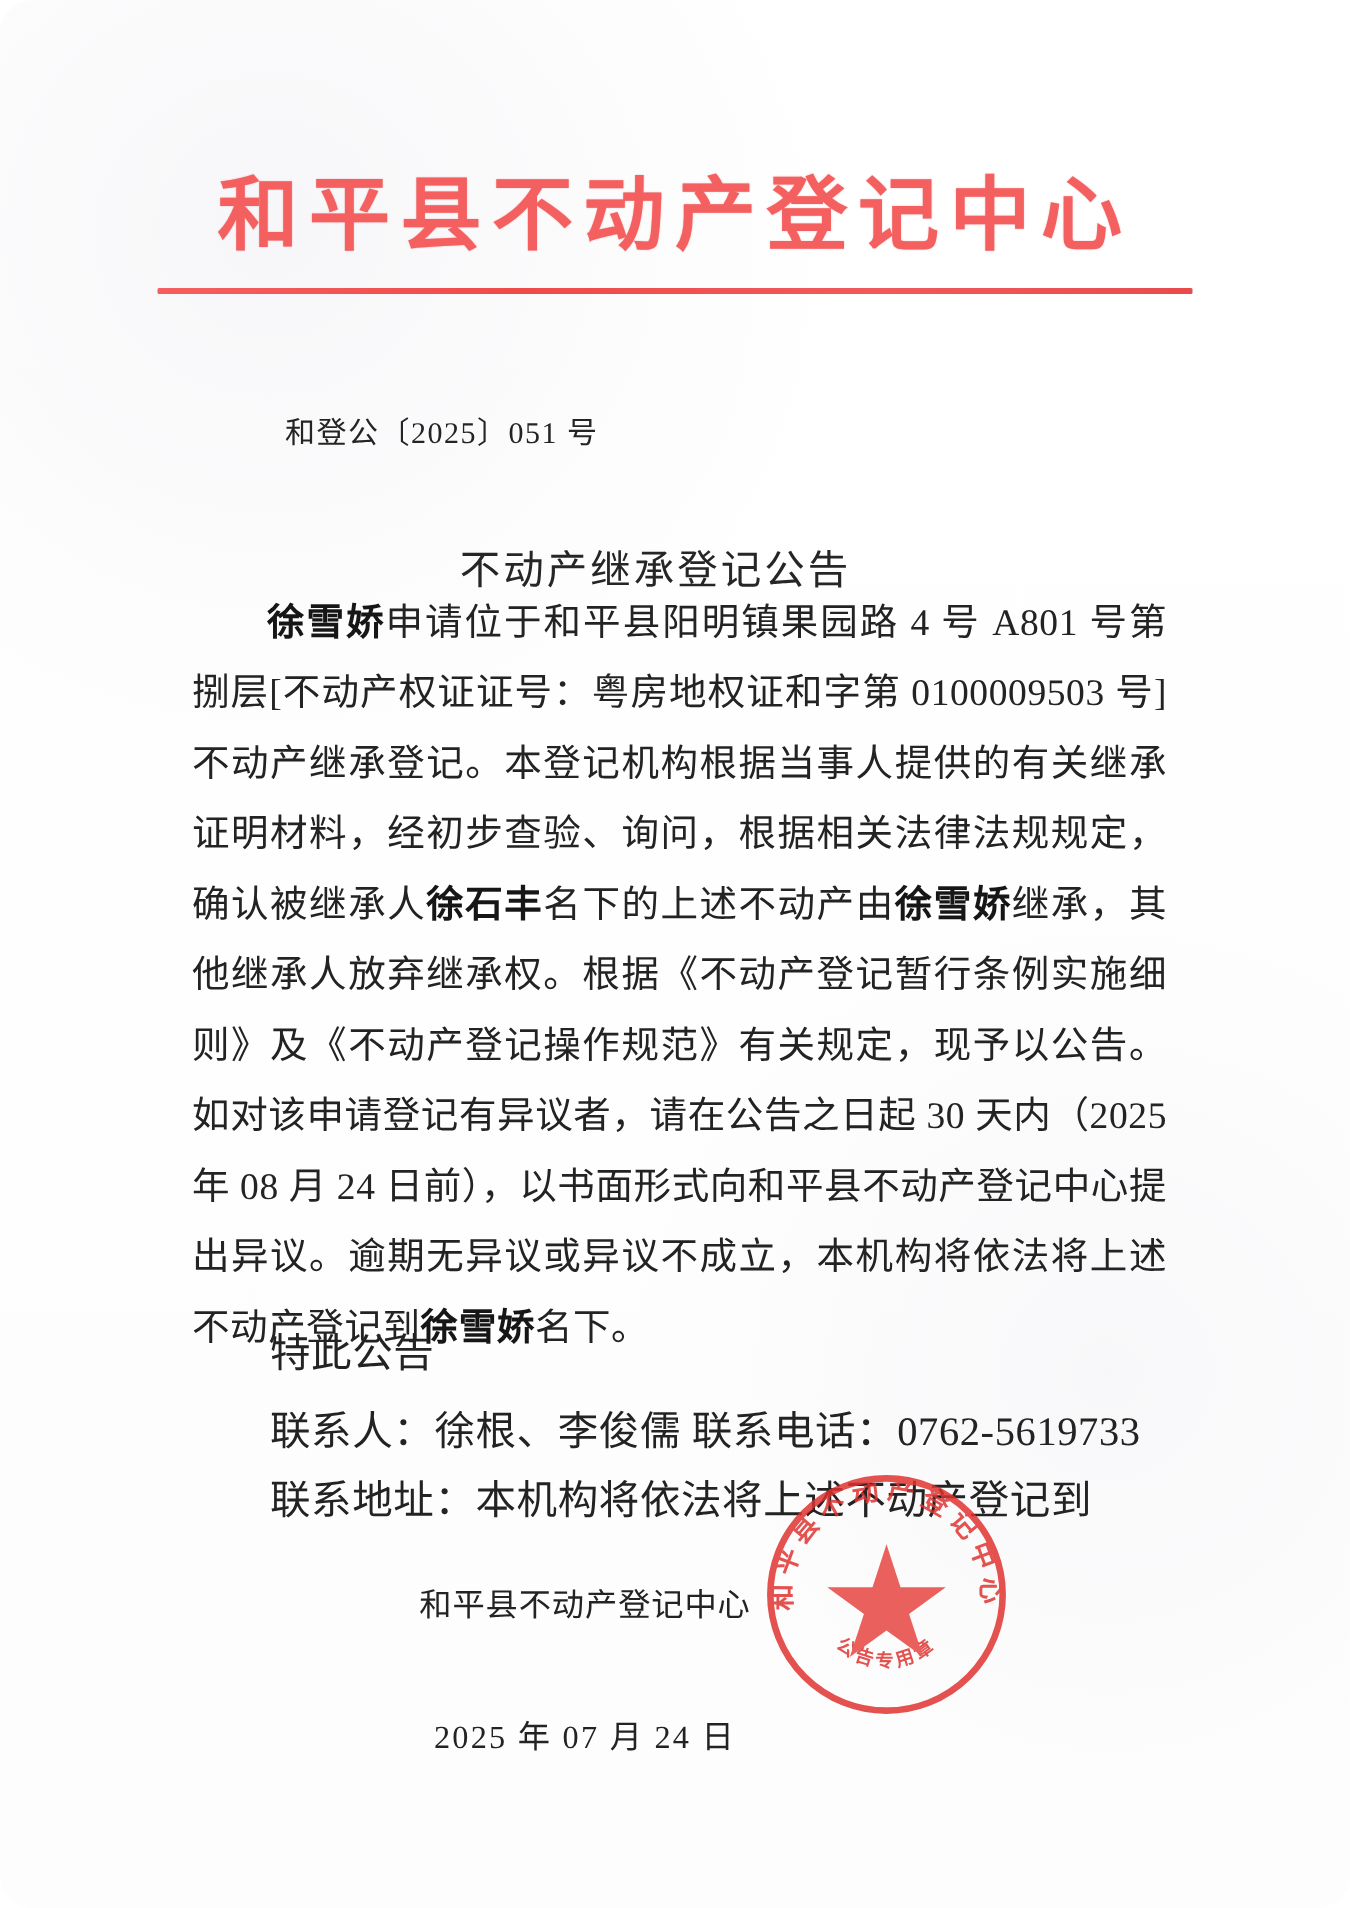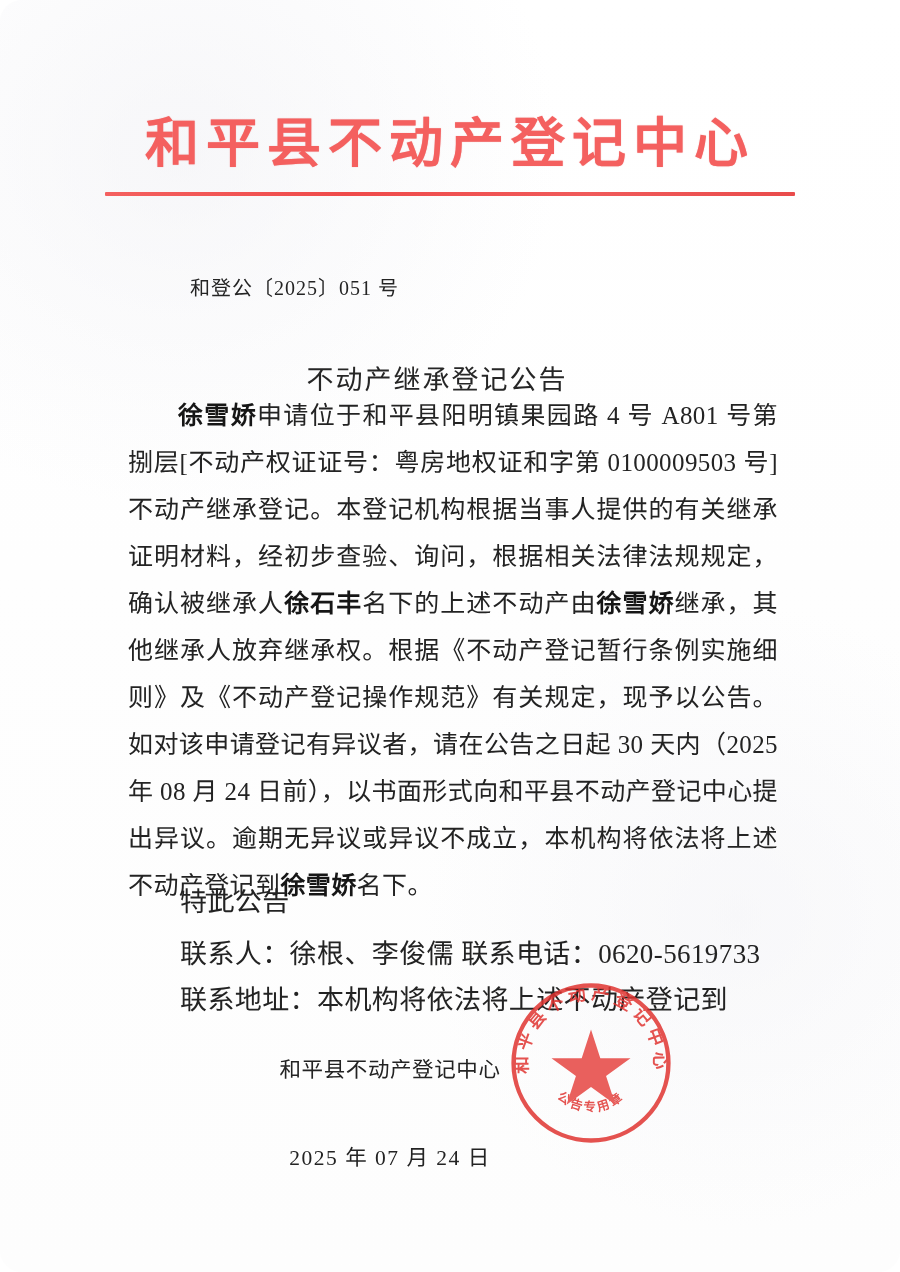--- a/index.html
+++ b/index.html
@@ -156,21 +156,21 @@
   </div>
 
   <div class="doc-title">不动产继承登记公告</div>
 
   <div class="doc-body">
     <p class="indent"><span class="nm">徐雪娇</span><span>申请位于和平县阳明镇果园路 4 号 A801 号第捌层[不动产权证证号：粤房地权证和字第 0100009503 号]不动产继承登记。本登记机构根据当事人提供的有关继承证明材料，经初步查验、询问，根据相关法律法规规定，确认被继承人</span><span class="nm">徐石丰</span><span>名下的上述不动产由</span><span class="nm">徐雪娇</span><span>继承，其他继承人放弃继承权。根据《不动产登记暂行条例实施细则》及《不动产登记操作规范》有关规定，现予以公告。如对该申请登记有异议者，请在公告之日起 30 天内（2025 年 08 月 24 日前），以书面形式向和平县不动产登记中心提出异议。逾期无异议或异议不成立，本机构将依法将上述不动产登记到</span><span class="nm">徐雪娇</span><span>名下。</span></p>
   </div>
 
   <div class="closing closing-notice">特此公告</div>
 
-  <div class="closing closing-contact">联系人：徐根、李俊儒  联系电话：0620-5619733</div>
+  <div class="closing closing-contact">联系人：徐根、李俊儒  联系电话：0762-5619733</div>
 
   <div class="closing closing-address">联系地址：本机构将依法将上述不动产登记到</div>
 
   <div class="signature signature-org">和平县不动产登记中心</div>
 
   <div class="signature signature-date">2025 年 07 月 24 日</div>
 
   <div class="seal">
     <svg viewBox="0 0 200 200" xmlns="http://www.w3.org/2000/svg">
       <defs>

